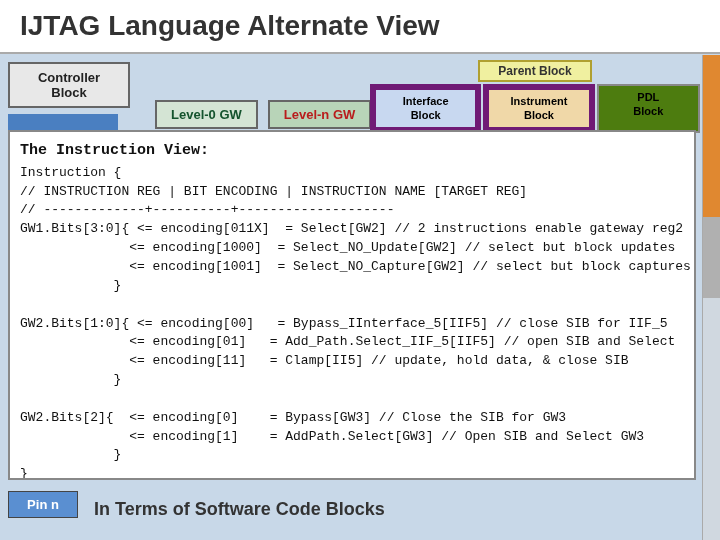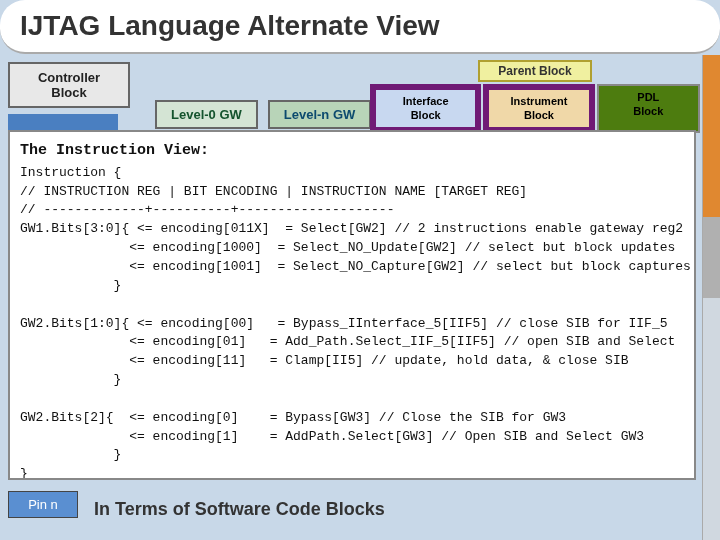--- a/index.html
+++ b/index.html
@@ -17,21 +17,20 @@
       background: #c8d8e8;
       position: relative;
     }
     .title-bar {
       background: white;
       padding: 10px 20px;
       font-size: 28px;
       font-weight: bold;
       color: #333;
       border-bottom: 2px solid #aaa;
-      border-radius: 25px;
     }
     .main-content {
       display: flex;
       flex-direction: row;
       height: calc(540px - 55px);
     }
     .left-panel {
       width: 175px;
       display: flex;
       flex-direction: column;
@@ -64,35 +63,36 @@
       background: #5a8fd1;
       color: white;
       border: 1px solid #444;
       padding: 4px 12px;
       font-size: 12px;
       cursor: pointer;
       margin-top: auto;
       margin-bottom: 10px;
       width: 70px;
       text-align: center;
+      font-weight: bold;
     }
     .level-btn {
       padding: 5px 14px;
       font-size: 13px;
       font-weight: bold;
       border: 2px solid #666;
       cursor: pointer;
     }
     .level-0-btn {
       background: #d4e4d4;
       color: #14532d;
     }
     .level-n-btn {
       background: #b8d4b8;
-      color: #0c4a6e;
+      color: #b91c1c;
     }
     .bottom-text {
       font-size: 18px;
       font-weight: bold;
       color: #333;
     }
     .right-bar {
       position: absolute;
       right: 0;
       top: 55px;

